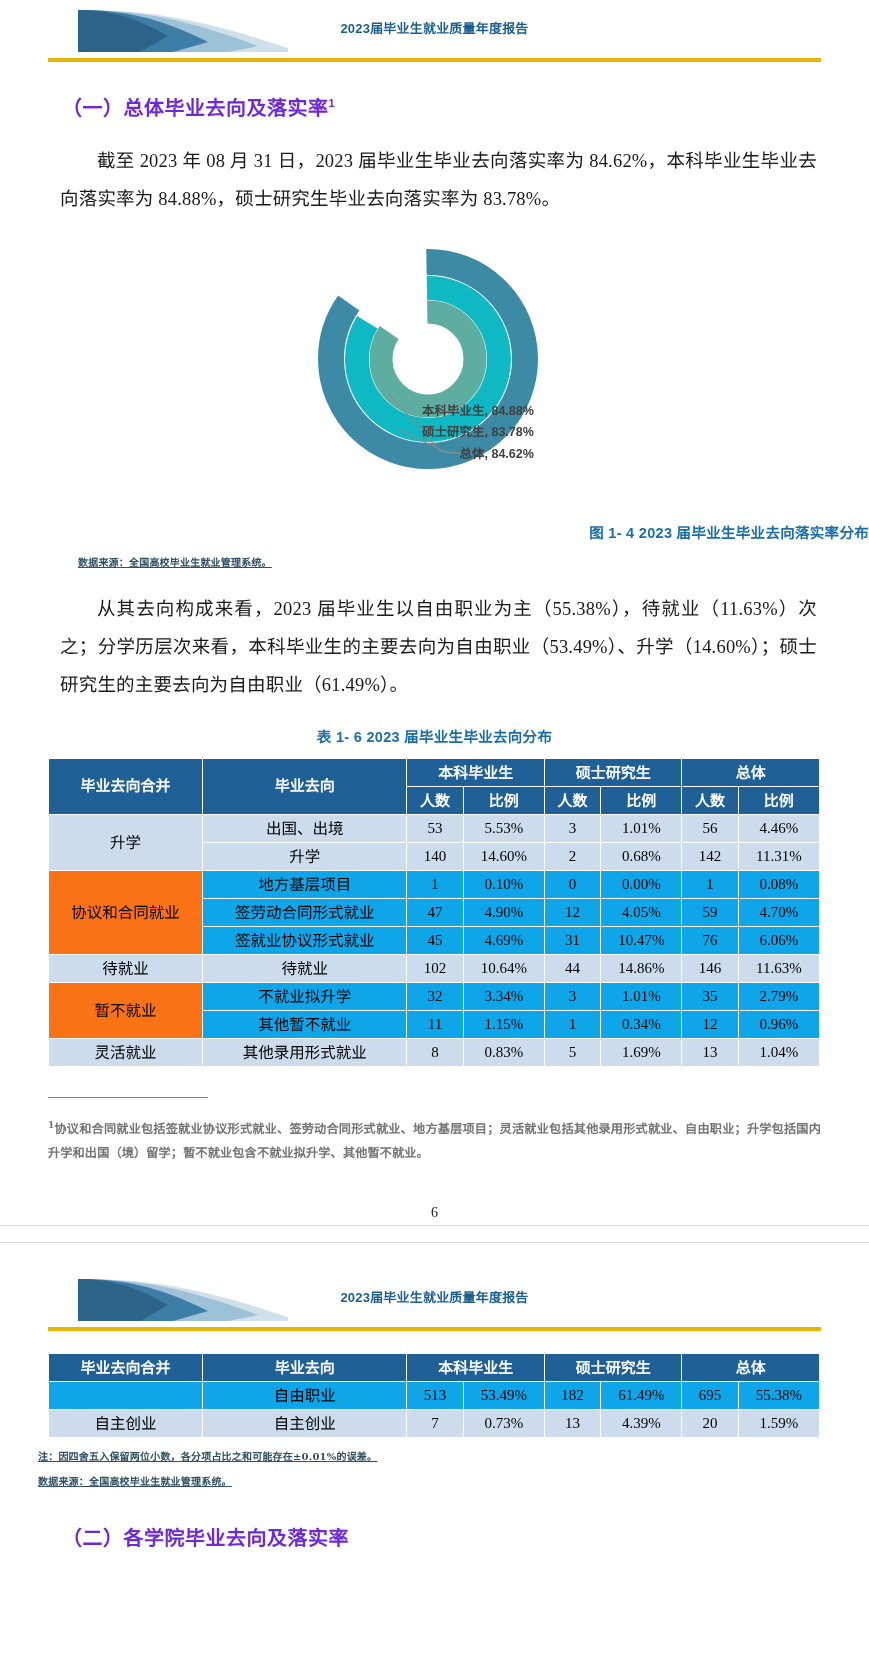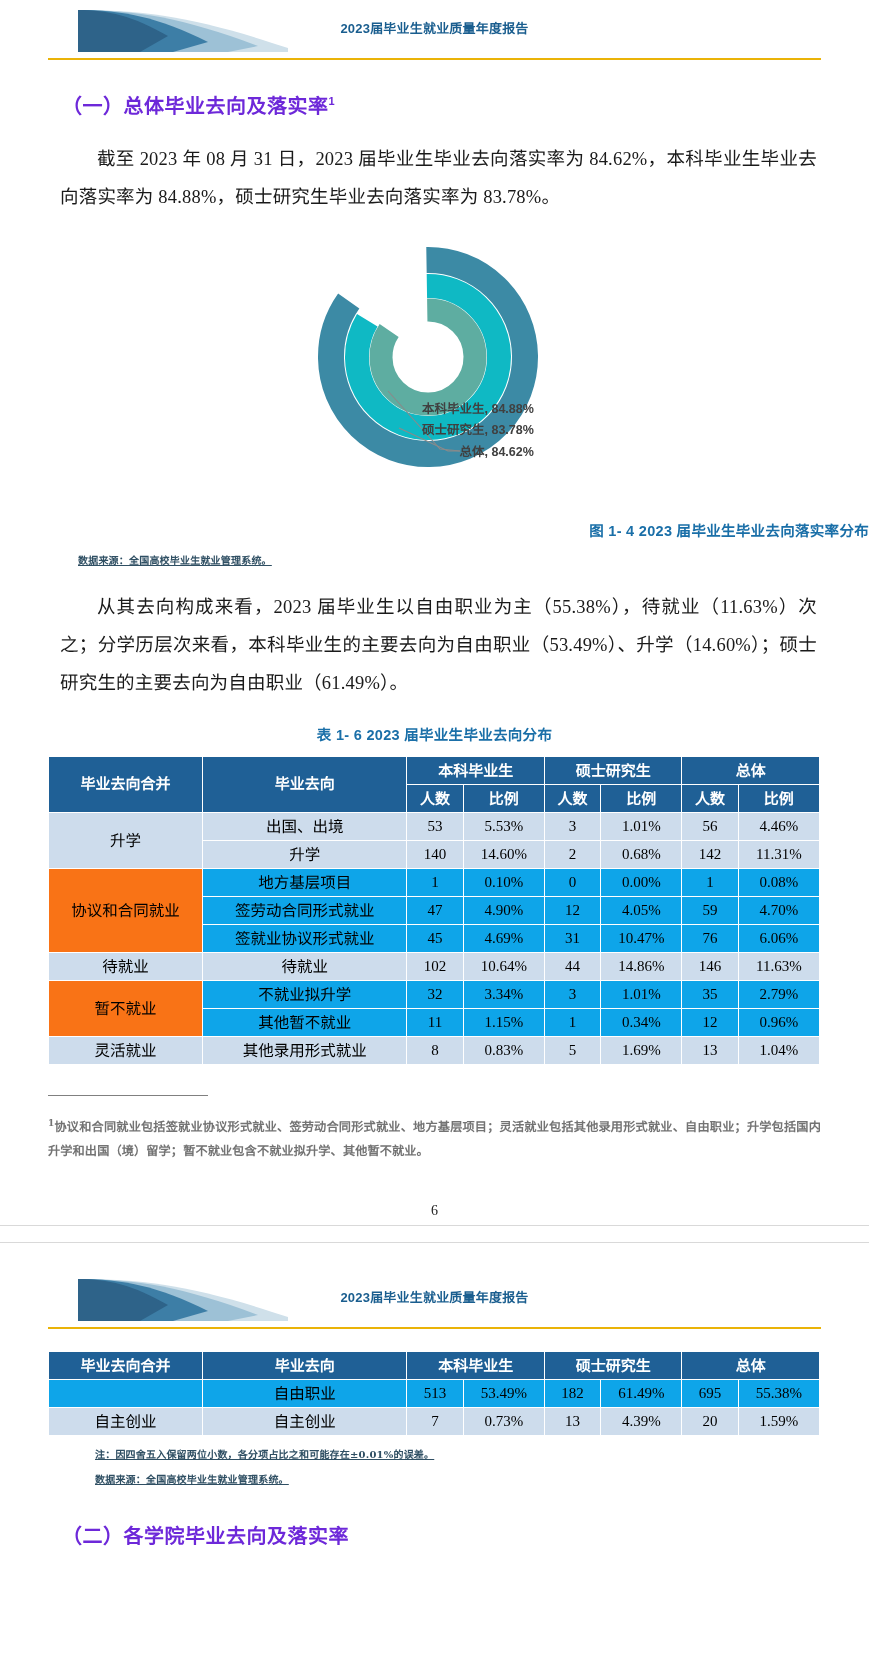--- a/index.html
+++ b/index.html
@@ -29,21 +29,21 @@
     background: #ffffff;
     border-top: 1px solid #d9d9d9;
     border-bottom: 1px solid #d9d9d9;
   }
 
   
   .doc-header {
     position: relative;
     height: 58px;
     margin: 0 48px 0 48px;
-    border-bottom: 2px solid #eab308;
+    border-bottom: 4px solid #eab308;
   }
   .header-swoosh {
     position: absolute;
     left: 30px;
     top: 8px;
     width: 210px;
     height: 44px;
     overflow: hidden;
   }
   .header-title {
@@ -194,21 +194,21 @@
   }
   .footnote sup { font-size: 9px; }
 
   .page-number {
     text-align: center;
     font-size: 14px;
     color: #222;
     margin-top: 40px;
     font-family: "Liberation Serif", serif;
   }
-  .note-line.p2 { margin-left: 95px; margin-top: 10px; }
+  .note-line.p2 { margin-left: 38px; margin-top: 10px; }
 </style>
 </head>
 <body>
 
 <div class="page page-1">
 
   <div class="doc-header">
     <div class="header-swoosh">
       <svg width="210" height="44" viewBox="0 0 210 44">
         <path d="M0 2 C70 2 120 10 210 40 L210 44 L0 44 Z" fill="#cfe0ea"></path>

